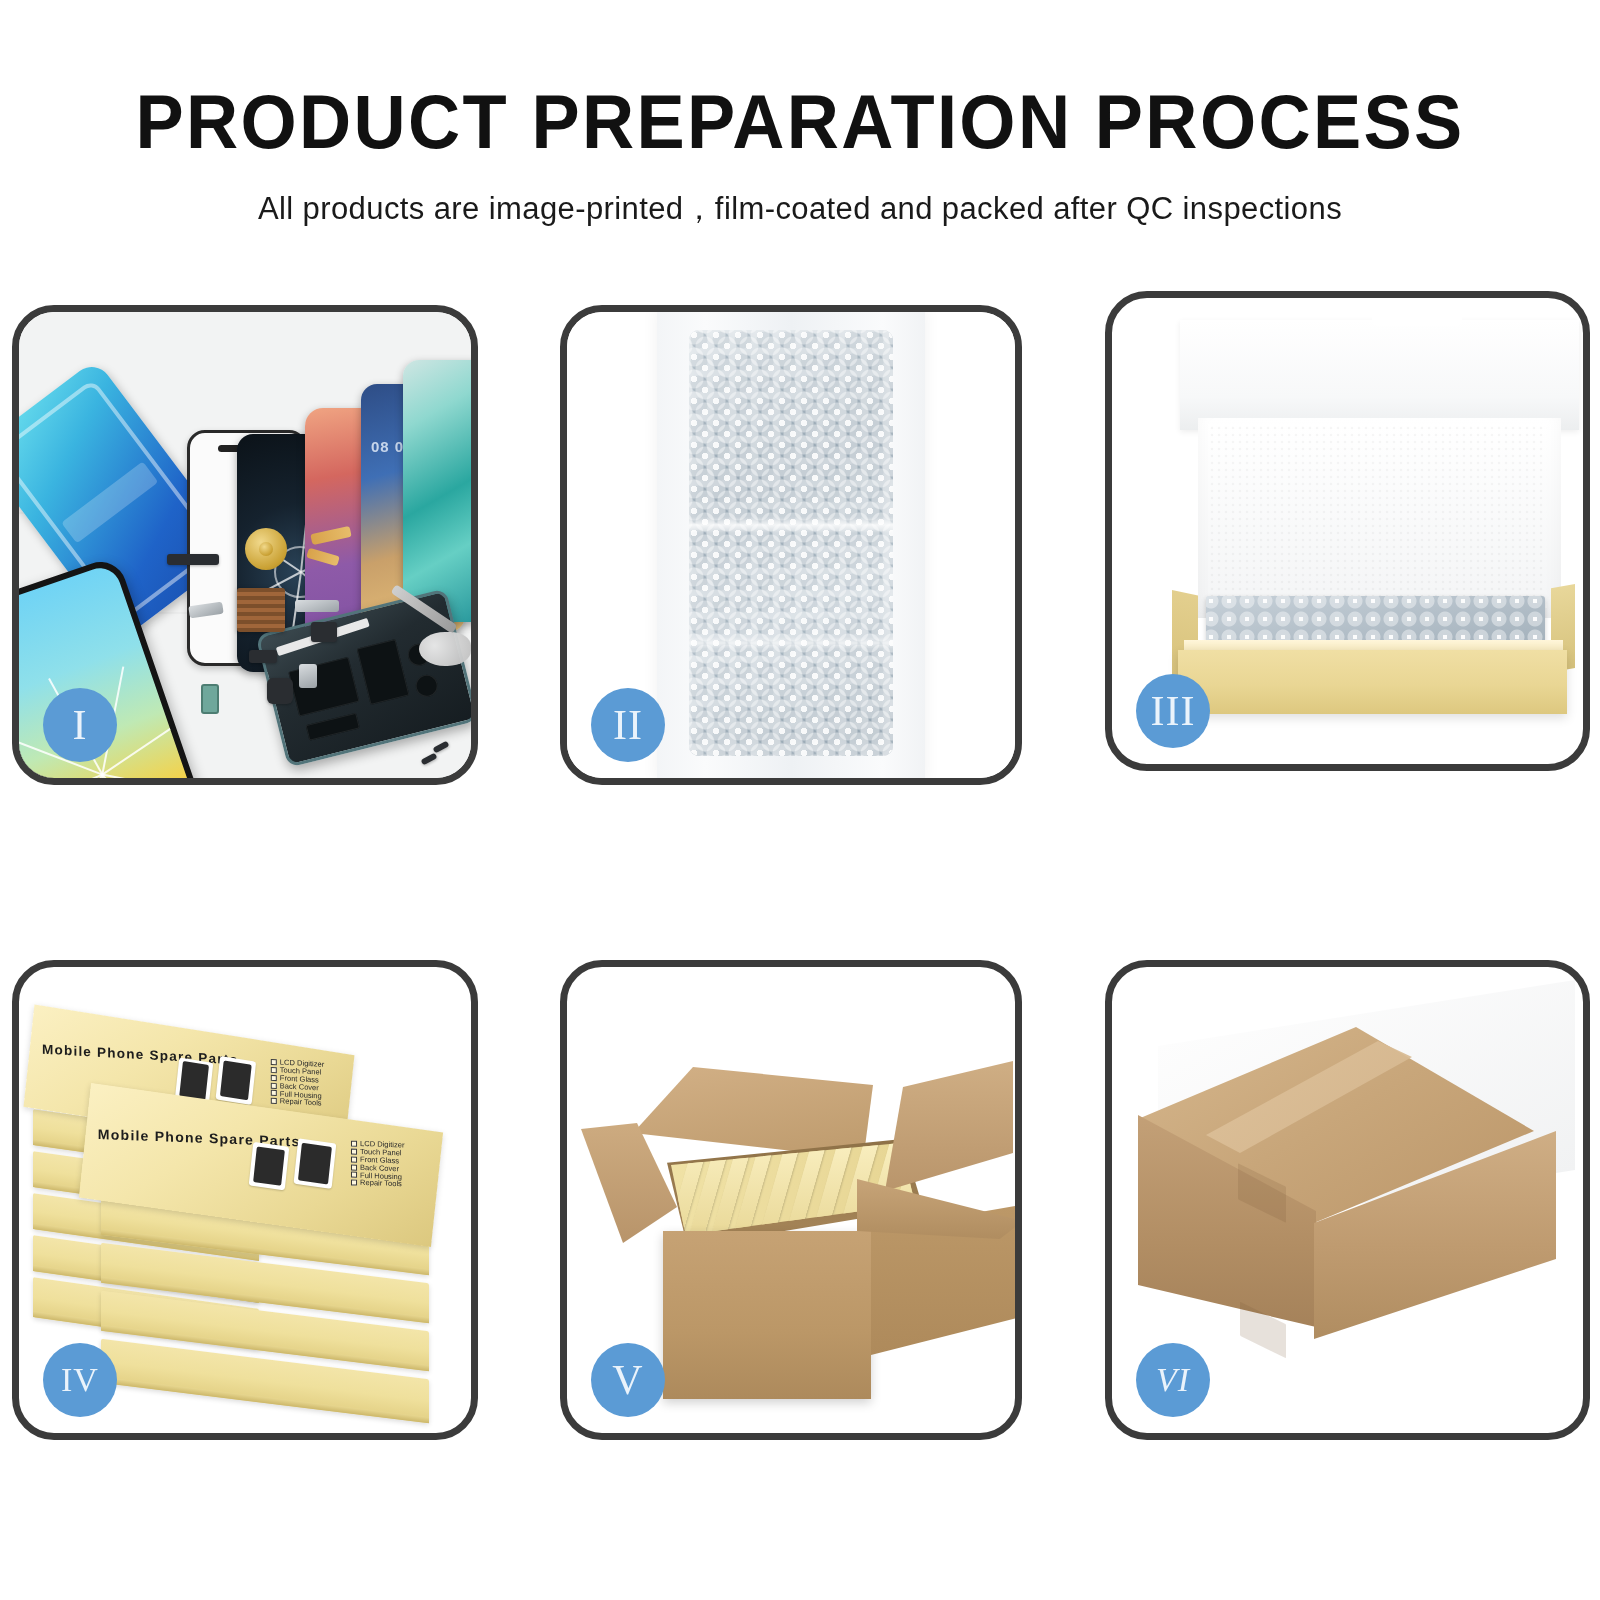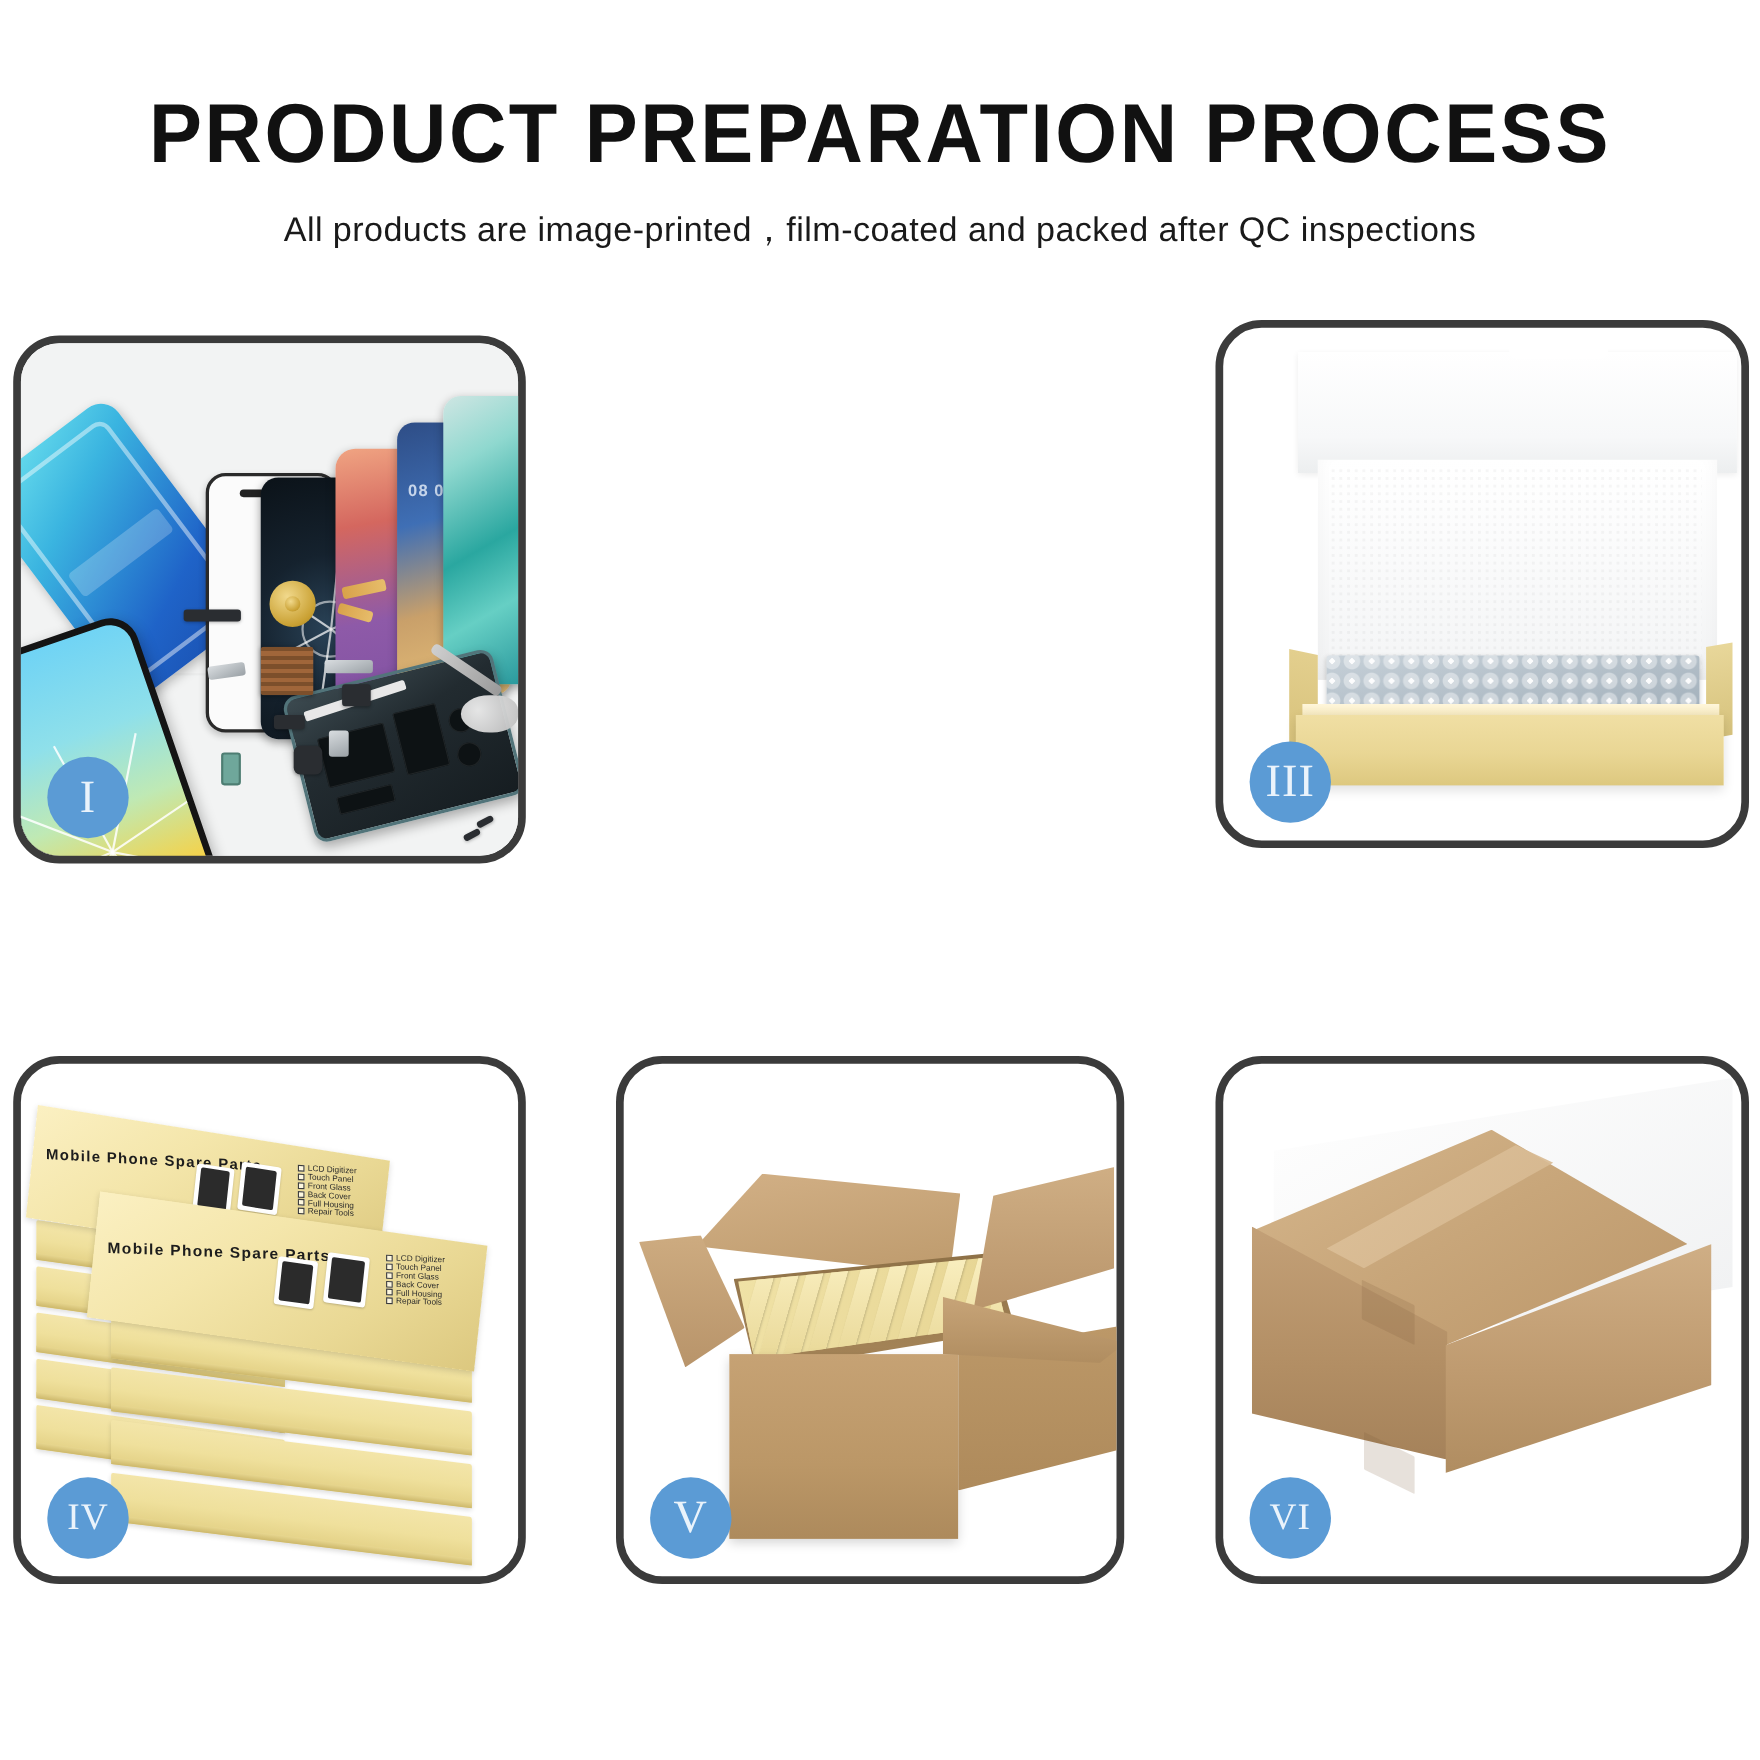--- a/index.html
+++ b/index.html
@@ -459,20 +459,33 @@
       <span class="comp dark" style="left:230px; top:338px; width:28px; height:13px;"></span>
       <span class="comp dark" style="left:248px; top:366px; width:26px; height:26px; border-radius:6px;"></span>
       <span class="comp silver" style="left:280px; top:352px; width:18px; height:24px;"></span>
       <span class="comp teal" style="left:182px; top:372px; width:18px; height:30px; border-radius:3px;"></span>
       <span class="comp dark" style="right:34px; bottom:16px; width:16px; height:6px; transform:rotate(-28deg);"></span>
       <span class="comp dark" style="right:22px; bottom:28px; width:16px; height:6px; transform:rotate(-28deg);"></span>
     </div>
     <div class="badge">I</div>
   </div>
 
+  <div class="panel" style="left:560px; top:305px; width:462px; height:480px;">
+    <div class="panel-inner">
+      <div class="p2-bg"></div>
+      <div class="p2-sleeve"></div>
+      <div class="p2-item">
+        <div class="p2-bubbles2"></div>
+        <div class="p2-bubbles"></div>
+        <div class="p2-sheen"></div>
+        <div class="p2-sheen2"></div>
+      </div>
+    </div>
+    <div class="badge">II</div>
+  </div>
 
   <div class="panel" style="left:1105px; top:291px; width:485px; height:480px;">
     <div class="panel-inner">
       <div class="p3-lid"></div>
       <div class="p3-back"></div>
       <div class="p3-foam"></div>
       <div class="p3-trayleft"></div>
       <div class="p3-trayright"></div>
       <div class="p3-wrapped">
         <span class="bub"></span>
@@ -616,21 +629,21 @@
       </div>
       <div class="p5-flapleft"></div>
       <div class="p5-flapright"></div>
       <div class="p5-front"></div>
       <div class="p5-right"></div>
       <div class="p5-flapfront"></div>
     </div>
     <div class="badge">V</div>
   </div>
 
-  <div class="panel" style="left:1105px; top:960px; width:485px; height:480px;">
+  <div class="panel" style="left:1105px; top:960px; width:485px; height:480px;font-style:italic;">
     <div class="panel-inner">
       <div class="p6-shadowsheet"></div>
       <div class="p6-top"></div>
       <div class="p6-tape"></div>
       <div class="p6-left"></div>
       <div class="p6-right"></div>
       <span class="p6-flaptab" style="left:126px; top:208px; width:48px; height:36px; transform:skewY(26deg);"></span>
       <span class="p6-flaptab" style="left:128px; top:346px; width:46px; height:34px; transform:skewY(26deg);"></span>
     </div>
     <div class="badge wide">VI</div>

